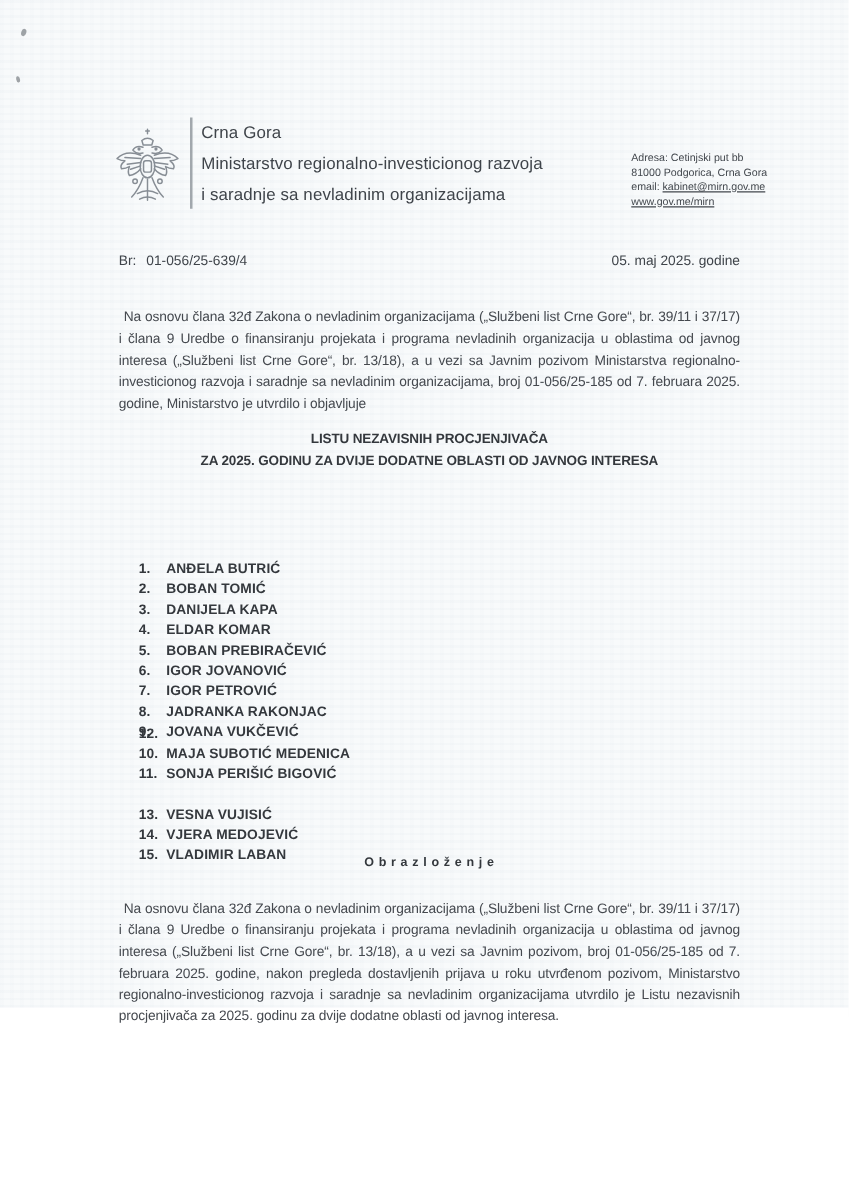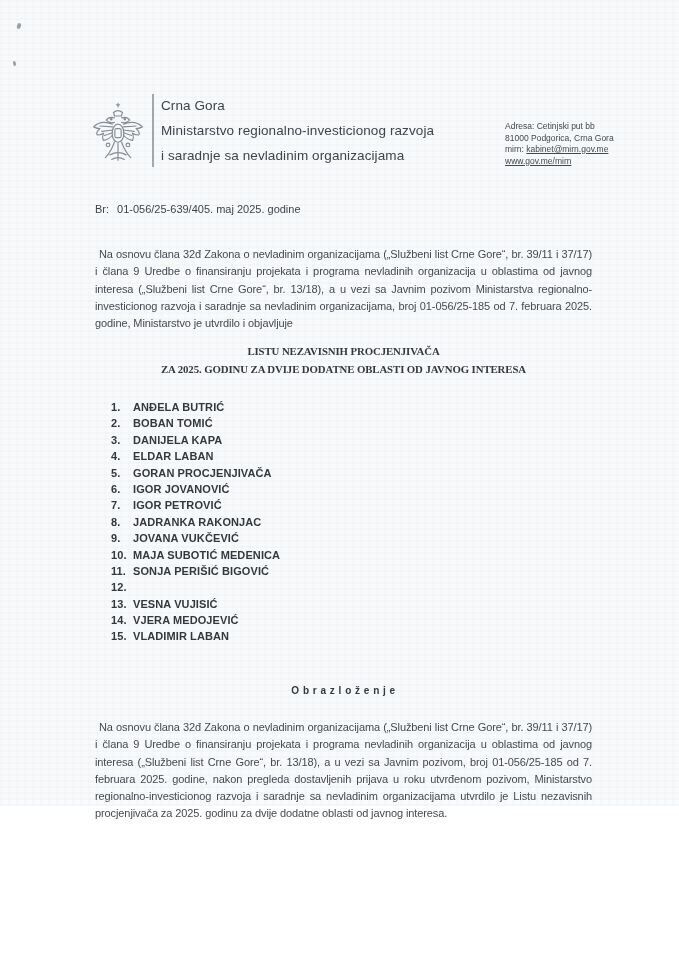--- a/index.html
+++ b/index.html
@@ -22,34 +22,34 @@
   .speck2 { left: 13px; top: 61px; width: 3px; height: 5px; transform: rotate(-12deg); }
 
   .emblem { position: absolute; left: 90px; top: 102px; width: 56px; height: 66px; }
   .header-divider { position: absolute; left: 152px; top: 94px; width: 2px; height: 73px; background: #8d939a; opacity: .8; }
 
   .ministry { position: absolute; left: 161px; top: 93px; font-size: 13.5px; line-height: 25px; color: #3f444a; letter-spacing: .1px; }
 
   .contact { position: absolute; left: 505px; top: 93px; font-size: 8.5px; line-height: 11.5px; color: #42474d; margin-top: 28px; }
   .contact .link { text-decoration: underline; }
 
-  .ref-row { position: absolute; left: 95px; top: 203px; width: 497px; display: flex; justify-content: flex-start; font-size: 11px; color: #3f444a; }
+  .ref-row { position: absolute; left: 95px; top: 203px; width: 497px; display: flex; justify-content: space-between; font-size: 11px; color: #3f444a; }
   .ref-left .lbl { margin-right: 8px; }
 
   .para { position: absolute; left: 95px; width: 497px; font-size: 11px; line-height: 17.3px; text-align: justify; letter-spacing: -0.1px; color: #45494f; }
   .para-1 { top: 235px; }
   .para-2 { top: 708px; }
   .para { text-indent: 4px; }
 
-  .doc-title { position: absolute; left: 95px; top: 343px; width: 497px; text-align: center; font-weight: bold; font-size: 10.8px; line-height: 17.5px; color: #34383d; letter-spacing: -0.1px; font-family: Liberation Serif, serif; }
+  .doc-title { position: absolute; left: 95px; top: 343px; width: 497px; text-align: center; font-weight: bold; font-size: 10.8px; line-height: 17.5px; color: #34383d; letter-spacing: -0.1px; }
 
   .name-list { position: absolute; left: 111px; top: 401px; width: 400px; list-style: none; margin: 0; padding: 0; }
   .name-list li { display: flex; height: 16.4px; align-items: baseline; font-weight: bold; font-size: 11px; color: #34383d; letter-spacing: .1px; }
   .name-list .num { width: 22px; flex: 0 0 22px; }
-  .name-list .name { flex: 1; }
+  .name-list .name { flex: 1; margin-top: 48px; }
 
   .section-heading { position: absolute; left: 95px; top: 685px; width: 497px; text-align: center; font-weight: bold; font-size: 10px; color: #34383d; letter-spacing: .5px; }
 </style>
 </head>
 <body>
 
 <div class="page">
 
   <div class="speck speck1"></div>
   <div class="speck speck2"></div>
@@ -81,21 +81,21 @@
 
   <div class="ministry">
     <div>Crna Gora</div>
     <div>Ministarstvo regionalno-investicionog razvoja</div>
     <div>i saradnje sa nevladinim organizacijama</div>
   </div>
 
   <div class="contact">
     <div>Adresa: Cetinjski put bb</div>
     <div>81000 Podgorica, Crna Gora</div>
-    <div><span>mirn: </span><span class="link">kabinet@mirn.gov.me</span></div>
+    <div><span>email: </span><span class="link">kabinet@mirn.gov.me</span></div>
     <div class="link">www.gov.me/mirn</div>
   </div>
 
   <div class="ref-row">
     <div class="ref-left">
       <span class="lbl">Br:</span><span>01-056/25-639/4</span>
     </div>
     <div class="ref-right">05. maj 2025. godine</div>
   </div>
 
@@ -114,25 +114,25 @@
     <li>
         <span class="num">2.</span>
         <span class="name">BOBAN TOMIĆ</span>
       </li>
     <li>
         <span class="num">3.</span>
         <span class="name">DANIJELA KAPA</span>
       </li>
     <li>
         <span class="num">4.</span>
-        <span class="name">ELDAR LABAN</span>
+        <span class="name">ELDAR KOMAR</span>
       </li>
     <li>
         <span class="num">5.</span>
-        <span class="name">GORAN PROCJENJIVAČA</span>
+        <span class="name">BOBAN PREBIRAČEVIĆ</span>
       </li>
     <li>
         <span class="num">6.</span>
         <span class="name">IGOR JOVANOVIĆ</span>
       </li>
     <li>
         <span class="num">7.</span>
         <span class="name">IGOR PETROVIĆ</span>
       </li>
     <li>

